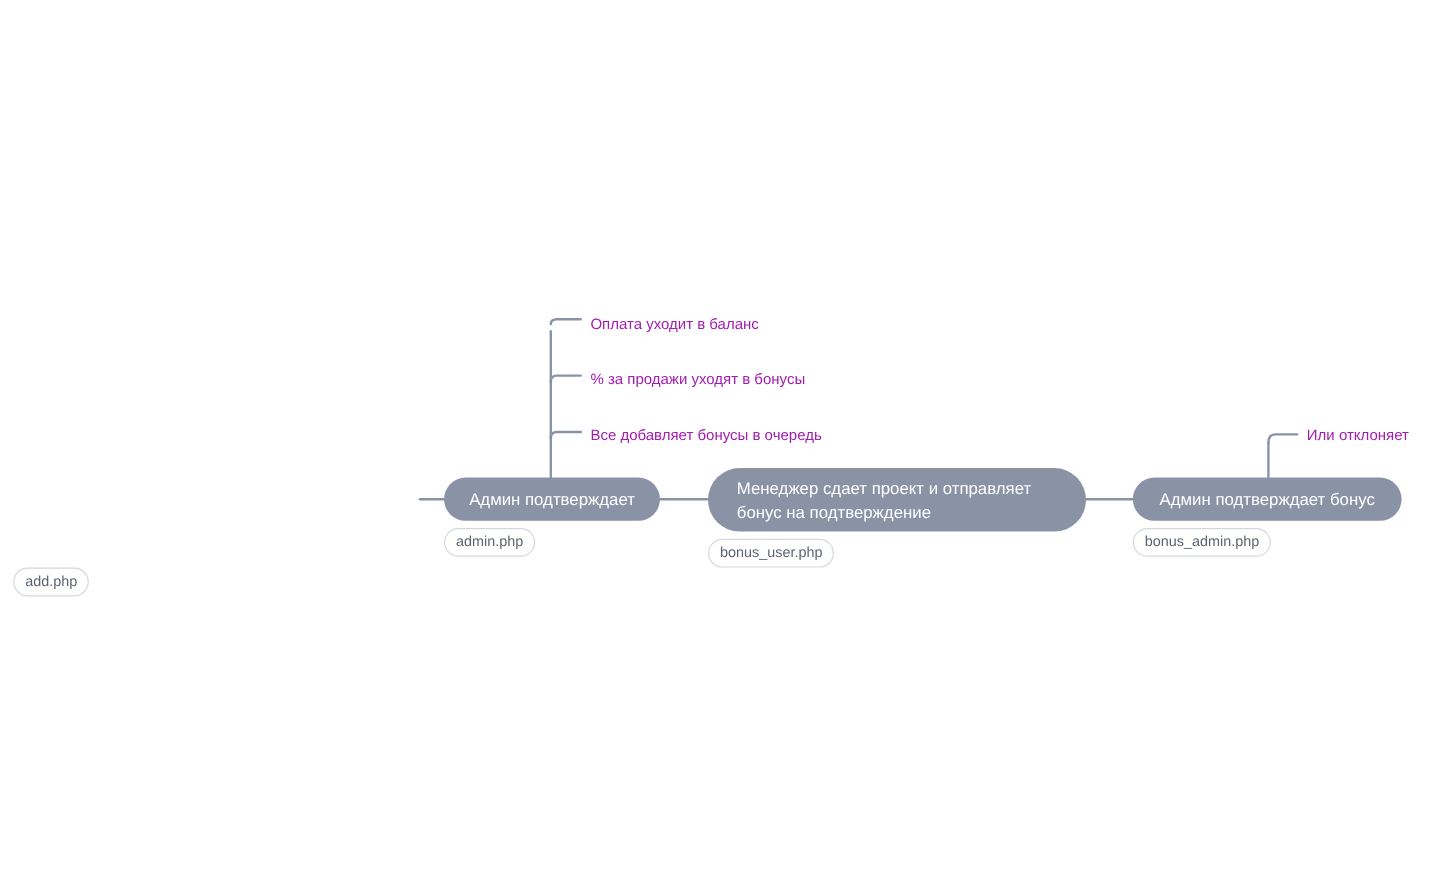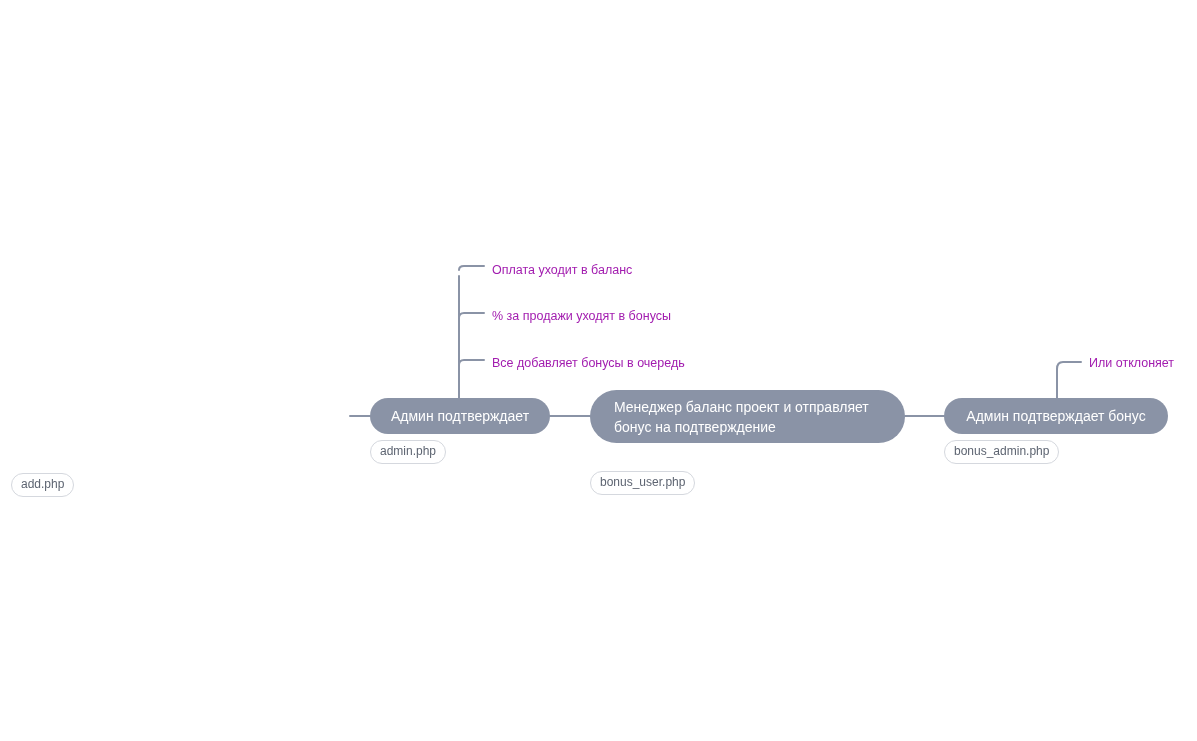--- a/index.html
+++ b/index.html
@@ -97,21 +97,21 @@
     border: 1px solid #d5d8de;
     border-radius: 999px;
     color: #5d6471;
     font-size: 12px;
     line-height: 15px;
     padding: 3px 9px 4px 9px;
     white-space: nowrap;
   }
   .tag-add { left: 11px; top: 473px; }
   .tag-admin { left: 370px; top: 440px; }
-  .tag-bonus-user { left: 590px; top: 471px; }
+  .tag-bonus-user { left: 590px; top: 449px; }
   .tag-bonus-admin { left: 944px; top: 440px; }
   .branch-label {
     position: absolute;
     color: #a21caf;
     font-size: 12.5px;
     line-height: 16px;
     white-space: nowrap;
   }
   .bl-1 { left: 492px; top: 262px; }
   .bl-2 { left: 492px; top: 308px; }
@@ -140,21 +140,21 @@
   </svg>
 
   <div class="tag tag-add">add.php</div>
 
   <div class="node node-admin">
     <span class="node-label">Админ подтверждает</span>
   </div>
   <div class="tag tag-admin">admin.php</div>
 
   <div class="node node-manager-bonus">
-    <span class="node-label">Менеджер баланс проект и отправляет бонус на подтверждение</span>
+    <span class="node-label">Менеджер сдает проект и отправляет бонус на подтверждение</span>
   </div>
   <div class="tag tag-bonus-user">bonus_user.php</div>
 
   <div class="node node-admin-bonus">
     <span class="node-label">Админ подтверждает бонус</span>
   </div>
   <div class="tag tag-bonus-admin">bonus_admin.php</div>
 
   <div class="branch-label bl-1">Оплата уходит в баланс</div>
   <div class="branch-label bl-2">% за продажи уходят в бонусы</div>

